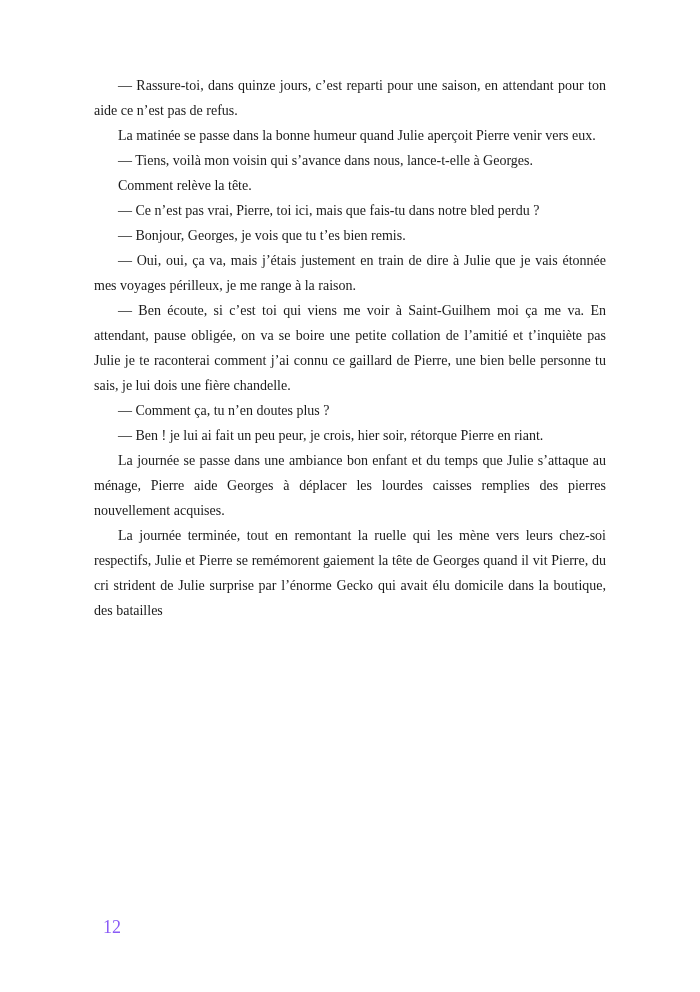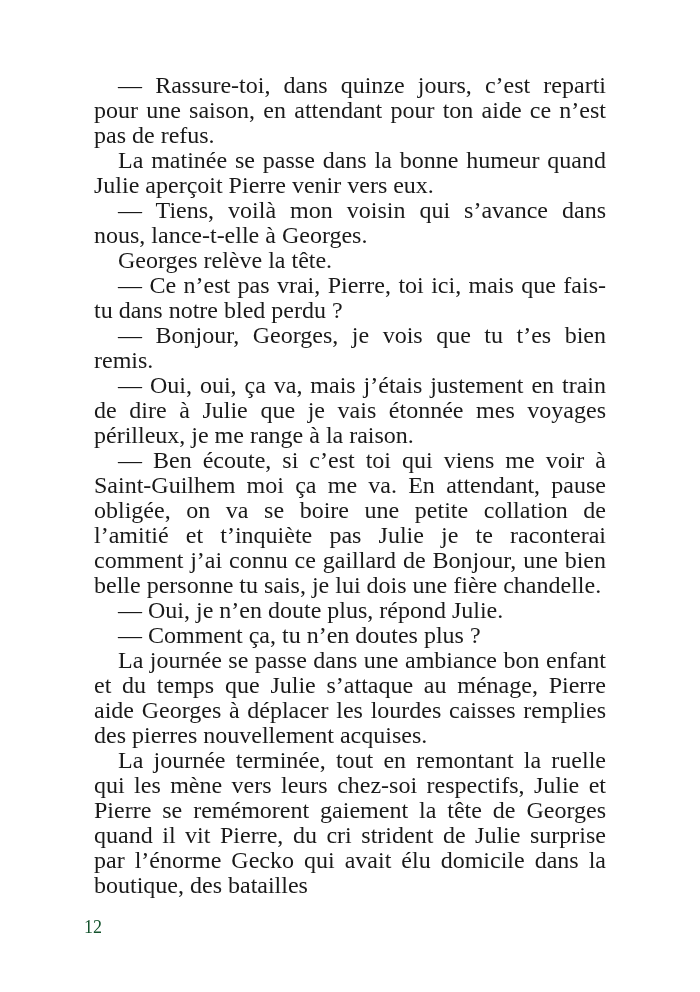--- a/index.html
+++ b/index.html
@@ -16,46 +16,46 @@
       color: #1a1a1a;
     }
     .page {
       position: absolute;
       left: 94px;
       top: 73px;
       width: 512px;
     }
     .para {
       margin: 0;
-      font-size: 24px;
+      font-size: 14px;
       line-height: 25px;
       text-align: justify;
       text-indent: 24px;
       hyphens: none;
     }
     .page-number {
       position: absolute;
-      left: 84px;
+      left: 103px;
       top: 917px;
       font-size: 18px;
       line-height: 20px;
-      color: #14532d;
+      color: #8b5cf6;
     }
   </style>
 </head>
 <body>
 
 <div class="page">
   <p class="para">— Rassure-toi, dans quinze jours, c’est reparti pour une saison, en attendant pour ton aide ce n’est pas de refus.</p>
   <p class="para">La matinée se passe dans la bonne humeur quand Julie aperçoit Pierre venir vers eux.</p>
   <p class="para">— Tiens, voilà mon voisin qui s’avance dans nous, lance-t-elle à Georges.</p>
-  <p class="para">Georges relève la tête.</p>
+  <p class="para">Comment relève la tête.</p>
   <p class="para">— Ce n’est pas vrai, Pierre, toi ici, mais que fais-tu dans notre bled perdu ?</p>
   <p class="para">— Bonjour, Georges, je vois que tu t’es bien remis.</p>
   <p class="para">— Oui, oui, ça va, mais j’étais justement en train de dire à Julie que je vais étonnée mes voyages périlleux, je me range à la raison.</p>
-  <p class="para">— Ben écoute, si c’est toi qui viens me voir à Saint-Guilhem moi ça me va. En attendant, pause obligée, on va se boire une petite collation de l’amitié et t’inquiète pas Julie je te raconterai comment j’ai connu ce gaillard de Bonjour, une bien belle personne tu sais, je lui dois une fière chandelle.</p>
-  <p class="para">— Oui, je n’en doute plus, répond Julie.</p>
+  <p class="para">— Ben écoute, si c’est toi qui viens me voir à Saint-Guilhem moi ça me va. En attendant, pause obligée, on va se boire une petite collation de l’amitié et t’inquiète pas Julie je te raconterai comment j’ai connu ce gaillard de Pierre, une bien belle personne tu sais, je lui dois une fière chandelle.</p>
   <p class="para">— Comment ça, tu n’en doutes plus ?</p>
+  <p class="para">— Ben ! je lui ai fait un peu peur, je crois, hier soir, rétorque Pierre en riant.</p>
   <p class="para">La journée se passe dans une ambiance bon enfant et du temps que Julie s’attaque au ménage, Pierre aide Georges à déplacer les lourdes caisses remplies des pierres nouvellement acquises.</p>
   <p class="para">La journée terminée, tout en remontant la ruelle qui les mène vers leurs chez-soi respectifs, Julie et Pierre se remémorent gaiement la tête de Georges quand il vit Pierre, du cri strident de Julie surprise par l’énorme Gecko qui avait élu domicile dans la boutique, des batailles</p>
 </div>
 
 <div class="page-number">12</div>
 
 </body></html>

